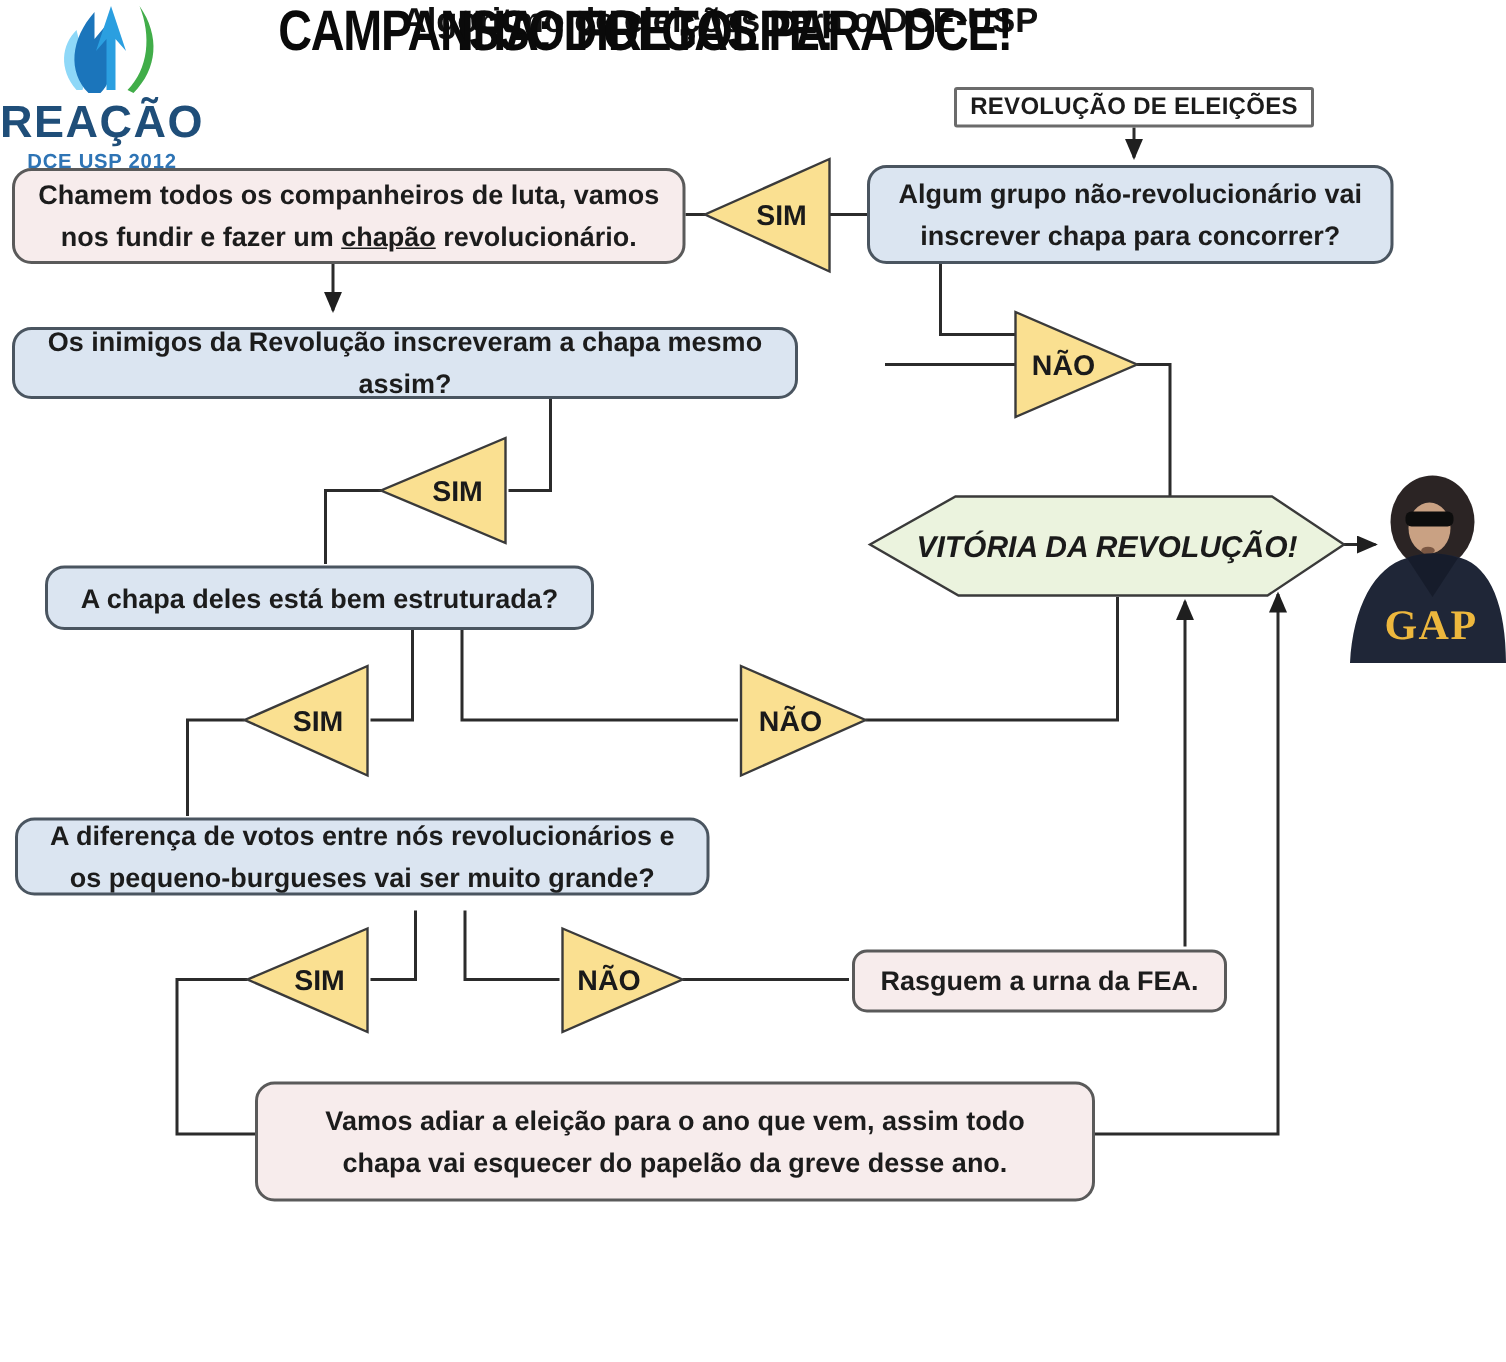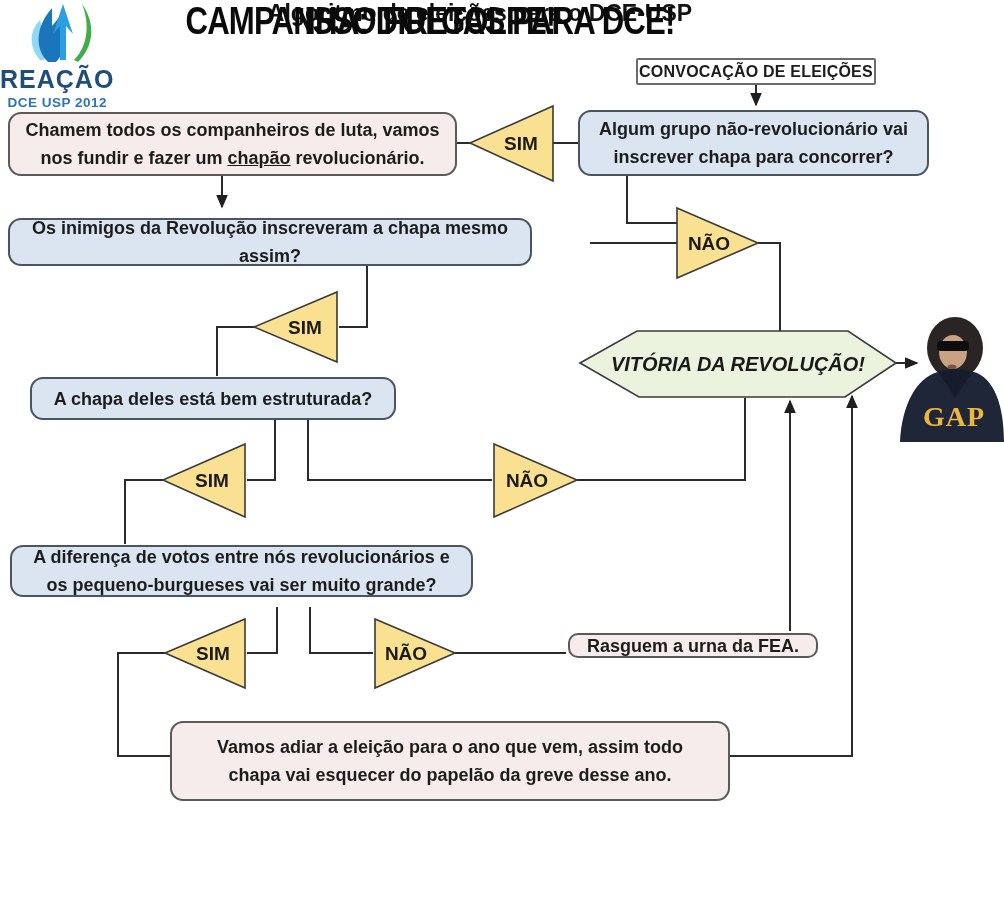--- a/index.html
+++ b/index.html
@@ -21,21 +21,21 @@
          font-size:16px;line-height:22px;letter-spacing:.2px;}
   .u{text-decoration:underline;}
   #title{left:0;top:4;width:960px;text-align:center;font-size:23px;font-weight:bold;color:#111;}
   .slogan{left:0;width:860px;text-align:center;font-weight:bold;color:#0a0a0a;
           transform:scaleX(0.82);transform-origin:430px 50%;white-space:nowrap;
           font-size:38px;letter-spacing:-1px;}
   #slogan1{top:806;}
   #slogan2{top:851;}
   #logo{left:716;top:797;width:124;text-align:center;line-height:1;}
   #logo .mark{display:block;margin:0 auto;}
-  #logo .name{font-weight:bold;font-size:25px;color:#1f4e79;letter-spacing:1px;margin-top:1px;}
+  #logo .name{font-weight:bold;font-size:30px;color:#1f4e79;letter-spacing:1px;margin-top:1px;}
   #logo .sub{font-weight:bold;font-size:13.5px;color:#2e74b5;margin-top:4px;letter-spacing:.5px;}
 </style>
 </head>
 <body>
 
 <div id="canvas">
 
   <svg class="layer" width="1004" height="908" viewBox="0 0 1004 908">
     <defs>
       <marker id="ah" markerWidth="9" markerHeight="8" refX="6.2" refY="3" orient="auto">
@@ -84,42 +84,42 @@
       <text x="212" y="487">SIM</text>
       <text x="527" y="487">NÃO</text>
       <text x="213" y="660">SIM</text>
       <text x="406" y="660">NÃO</text>
       <text x="738" y="371" font-size="20" font-style="italic">VITÓRIA DA REVOLUÇÃO!</text>
     </g>
   </svg>
 
   <div id="title" class="abs">Algoritmo de eleições para o DCE-USP</div>
 
-  <div class="node start" style="left:636px;top:58px;width:240px;height:27px;">CONVOCAÇÃO DE ELEIÇÕES</div>
+  <div class="node start" style="left:636px;top:58px;width:240px;height:27px;">REVOLUÇÃO DE ELEIÇÕES</div>
 
   <div class="node q" style="left:578px;top:110px;width:351px;height:66px;">
     <span class="ln">Algum grupo não-revolucionário vai</span>
     <span class="ln">inscrever chapa para concorrer?</span>
   </div>
 
   <div class="node a" style="left:8px;top:112px;width:449px;height:64px;">
     <span class="ln">Chamem todos os companheiros de luta, vamos</span>
     <span class="ln"><span>nos fundir e fazer um </span><span class="u">chapão</span><span> revolucionário.</span></span>
   </div>
 
   <div class="node q" style="left:8px;top:218px;width:524px;height:48px;">Os inimigos da Revolução inscreveram a chapa mesmo assim?</div>
 
   <div class="node q" style="left:30px;top:377px;width:366px;height:43px;">A chapa deles está bem estruturada?</div>
 
   <div class="node q" style="left:10px;top:545px;width:463px;height:52px;">
     <span class="ln">A diferença de votos entre nós revolucionários e</span>
     <span class="ln">os pequeno-burgueses vai ser muito grande?</span>
   </div>
 
-  <div class="node a" style="left:568px;top:633px;width:250px;height:25px;border-radius:10px;">Rasguem a urna da FEA.</div>
+  <div class="node a" style="left:568px;top:633px;width:250px;height:42px;border-radius:10px;">Rasguem a urna da FEA.</div>
 
   <div class="node a" style="left:170px;top:721px;width:560px;height:80px;">
     <span class="ln">Vamos adiar a eleição para o ano que vem, assim todo</span>
     <span class="ln">chapa vai esquecer do papelão da greve desse ano.</span>
   </div>
 
   <svg class="abs" style="left:898px;top:310px;" width="106" height="132" viewBox="0 0 106 132">
     <ellipse cx="57" cy="38" rx="28" ry="31" fill="#2b2424"></ellipse>
     <ellipse cx="55" cy="42" rx="14" ry="17" fill="#c9a183"></ellipse>
     <rect x="39" y="31" width="32" height="10" rx="4" fill="#0d0d0d"></rect>

